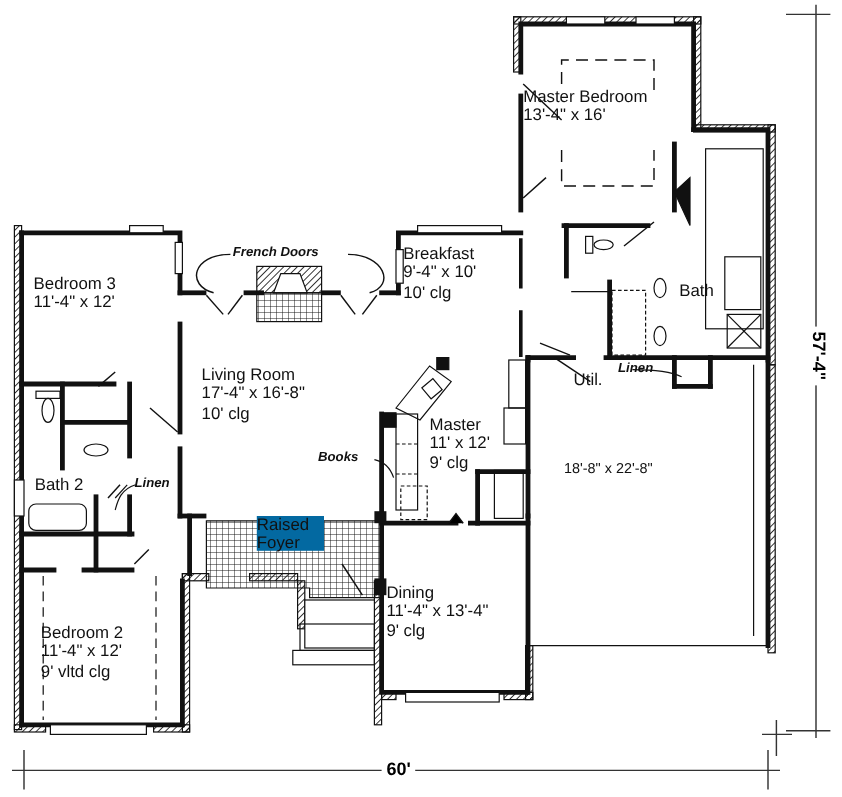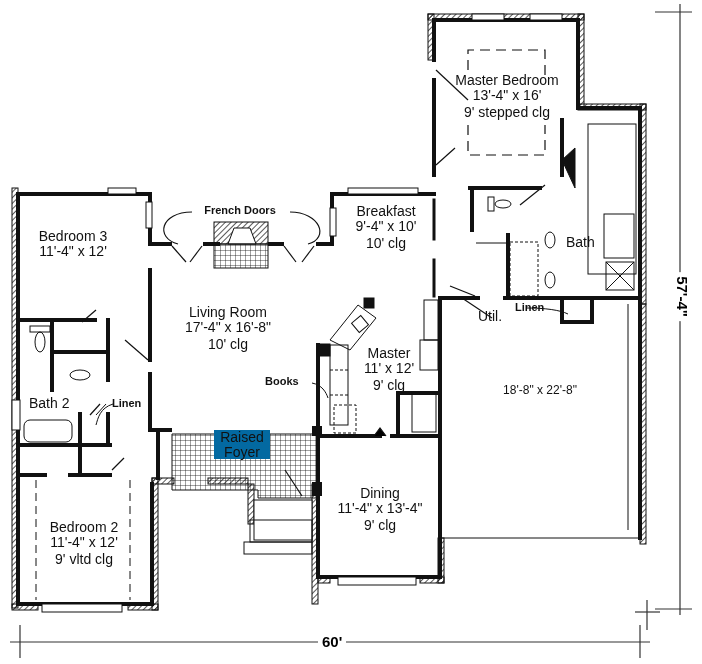--- a/index.html
+++ b/index.html
@@ -1,23 +1,23 @@
 <!DOCTYPE html>
 <html><head>
 <meta charset="utf-8">
 <style>
   html, body { margin: 0; padding: 0; background: #ffffff; }
   body { width: 702px; height: 664px; overflow: hidden; position: relative; font-family: "Liberation Sans", sans-serif; }
   svg { position: absolute; left: 0; top: 0; }
-  .lbl { position: absolute; color: #111; text-align: center; white-space: nowrap; line-height: 1.05; font-family: "Liberation Sans", sans-serif; }
+  .lbl { position: absolute; color: #111; white-space: nowrap; line-height: 1.05; font-family: "Liberation Sans", sans-serif; }
   .room { font-size: 14px; }
   .room .name { display: block; }
   .room .dim { display: block; }
   .room .clg { display: block; margin-top: 3px; }
-  .small { font-size: 11px; font-weight: bold; }
+  .small { font-size: 11px; font-weight: bold; font-style: italic; }
   .garage .dim { font-size: 12px; }
   .bigdim { position: absolute; font-size: 15px; font-weight: bold; background: #fff; padding: 0 4px; }
 </style>
 </head>
 <body>
 
 <svg width="702" height="664" viewBox="0 0 702 664">
   <defs>
     <pattern id="hatch" width="4" height="4" patternUnits="userSpaceOnUse" patternTransform="rotate(45)">
       <line x1="0" y1="0" x2="0" y2="4" stroke="#111" stroke-width="1.4"></line>
@@ -231,21 +231,20 @@
     <path d="M312 383 C322 385 326 392 328 398"></path>
     <path d="M106 404 L96 415"></path>
     <path d="M113 404 C100 408 98 418 96 425"></path>
     <path d="M527 308 C545 308 560 310 568 314"></path>
   </g>
 </svg>
 
 <div class="lbl room" style="left:436px; top:73px; width:142px;">
   <span class="name">Master Bedroom</span>
   <span class="dim">13'-4" x 16'</span>
-  <span class="clg">9' stepped clg</span>
 </div>
 
 <div class="lbl room" style="left:336px; top:204px; width:100px;">
   <span class="name">Breakfast</span>
   <span class="dim">9'-4" x 10'</span>
   <span class="clg">10' clg</span>
 </div>
 
 <div class="lbl room" style="left:28px; top:229px; width:90px;">
   <span class="name">Bedroom 3</span>

